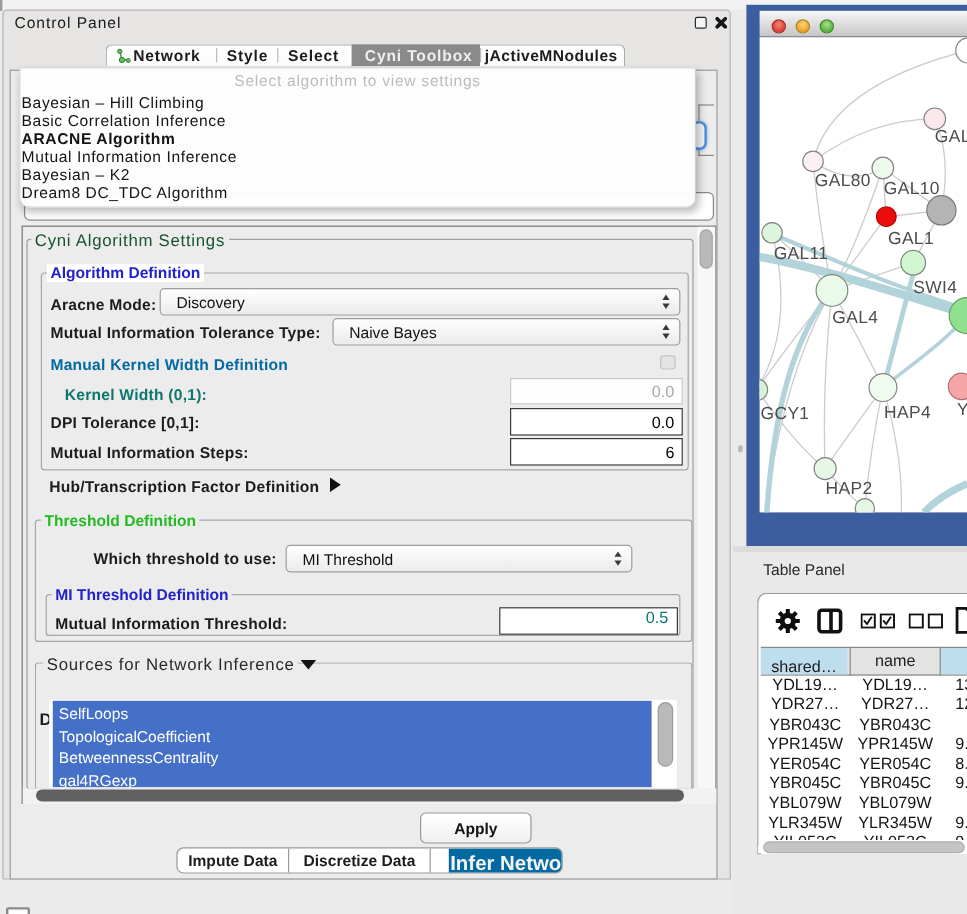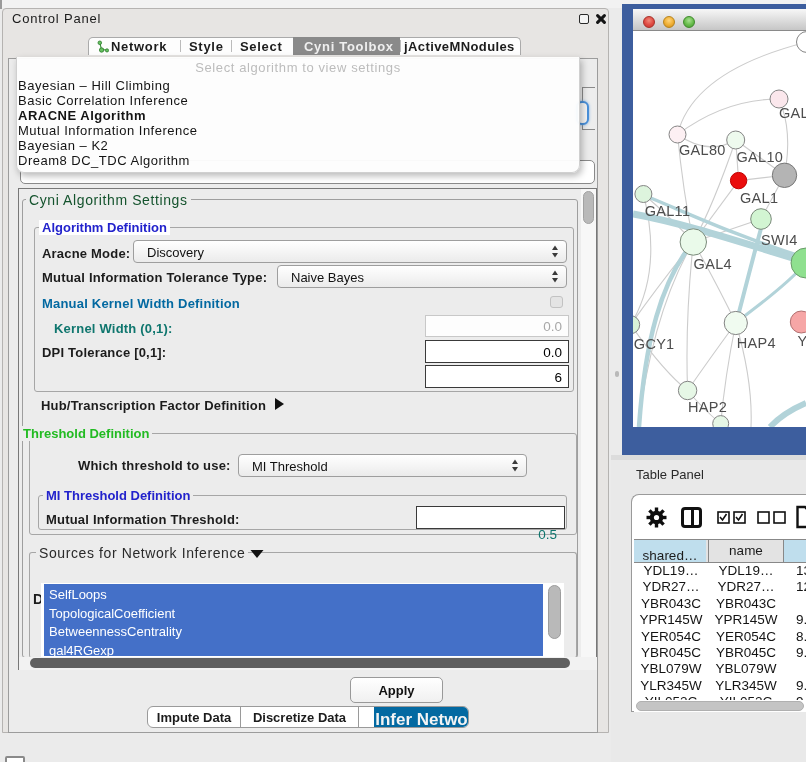--- a/index.html
+++ b/index.html
@@ -81,43 +81,44 @@
 
   <div class="abs b13" style="left:42px;top:296px;color:#0369a1;">Manual Kernel Width Definition</div>
   <div class="abs" style="left:550px;top:296px;width:13px;height:12px;background:#e4e4e4;border:1px solid #c2c2c2;border-radius:3px;"></div>
 
   <div class="abs b13" style="left:42px;top:321px;color:#0f766e;margin-left:12px;">Kernel Width (0,1):</div>
   <div class="abs" style="left:425px;top:315px;width:144px;height:22px;background:#fdfdfd;border:1px solid #c8c8c8;font-size:13.5px;color:#a8a8a8;text-align:right;padding:3px 6px 0 0;">0.0</div>
 
   <div class="abs b13" style="left:42px;top:345px;">DPI Tolerance [0,1]:</div>
   <div class="abs" style="left:425px;top:340px;width:144px;height:23px;background:#fff;border:1px solid #3a3a3a;font-size:13.5px;color:#000;text-align:right;padding:4px 6px 0 0;">0.0</div>
 
+  <div class="abs b13" style="left:42px;top:370px;">Mutual Information Steps:</div>
   <div class="abs" style="left:425px;top:365px;width:144px;height:23px;background:#fff;border:1px solid #3a3a3a;font-size:13.5px;color:#000;text-align:right;padding:4px 6px 0 0;">6</div>
 
   <div class="abs b13" style="left:41px;top:398px;">Hub/Transcription Factor Definition</div>
   <svg class="abs" style="left:273px;top:397px;" width="13" height="14" viewBox="0 0 13 14">
       <path d="M2 1 L11 7 L2 13 Z" fill="#111"></path>
     </svg>
 
   <div class="abs" style="left:29px;top:433px;width:548px;height:102px;border:1px solid #a6a6a6;border-radius:3px;"></div>
-  <div class="abs" style="left:20px;top:426px;background:#ececec;padding:0 3px;font-size:13px;font-weight:bold;color:#22bb22;">Threshold Definition</div>
+  <div class="abs" style="left:34px;top:426px;background:#ececec;padding:0 3px;font-size:13px;font-weight:bold;color:#22bb22;">Threshold Definition</div>
 
   <div class="abs b13" style="left:78px;top:458px;">Which threshold to use:</div>
   <div class="abs combo" style="left:238px;top:454px;width:289px;height:23px;"></div>
   <div class="abs" style="left:252px;top:459px;font-size:13px;color:#111;">MI Threshold</div>
   <svg class="updn" style="left:511px;top:459px;" width="8" height="13" viewBox="0 0 8 13">
       <path d="M4 0.5 L7 5 L1 5 Z" fill="#3a3a3a"></path>
       <path d="M4 12.5 L1 8 L7 8 Z" fill="#3a3a3a"></path>
     </svg>
 
   <div class="abs" style="left:38px;top:495px;width:529px;height:35px;border:1px solid #a6a6a6;border-radius:3px;"></div>
   <div class="abs" style="left:43px;top:488px;background:#ececec;padding:0 3px;font-size:13px;font-weight:bold;color:#2222cc;">MI Threshold Definition</div>
 
   <div class="abs b13" style="left:46px;top:512px;">Mutual Information Threshold:</div>
-  <div class="abs" style="left:416px;top:506px;width:149px;height:23px;background:#fff;border:1px solid #3a3a3a;font-size:13.5px;color:#0f766e;text-align:right;padding:20px 7px 0 0;">0.5</div>
+  <div class="abs" style="left:416px;top:506px;width:149px;height:23px;background:#fff;border:1px solid #3a3a3a;font-size:13.5px;color:#0f766e;text-align:right;padding:0 7px 0 0;">0.5</div>
 
   <div class="abs" style="left:29px;top:552px;width:548px;height:106px;border:1px solid #a6a6a6;border-radius:3px;border-bottom:none;"></div>
   <div class="abs" style="left:36px;top:545px;background:#ececec;padding:0 3px;font-size:14px;color:#2a2a2a;letter-spacing:0.6px;">Sources for Network Inference</div>
   <svg class="abs" style="left:250px;top:549px;" width="14" height="10" viewBox="0 0 14 10">
       <path d="M0.5 1 L13.5 1 L7 9 Z" fill="#111"></path>
     </svg>
   <div class="abs" style="left:33px;top:567px;font-size:14px;font-weight:bold;color:#1c1c1c;letter-spacing:0.8px;margin-top:24px;">Data Attributes</div>
 
   <div class="abs" style="left:41px;top:583px;width:523px;height:74px;background:#fff;"></div>
   <div class="abs" style="left:44px;top:584px;width:499px;height:72px;background:#4470c8;"></div>

